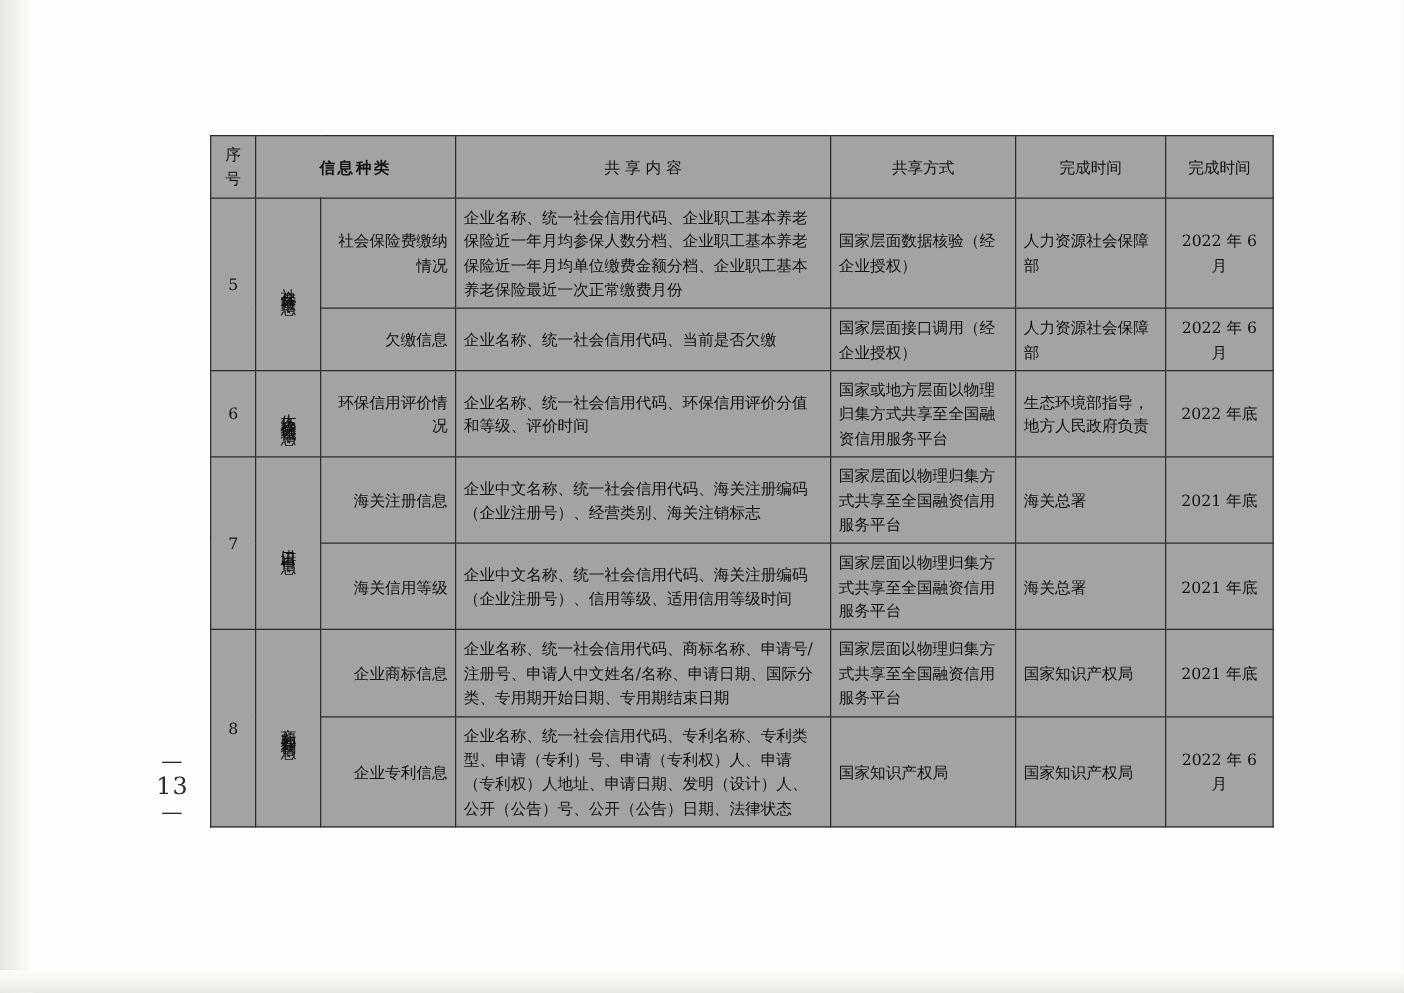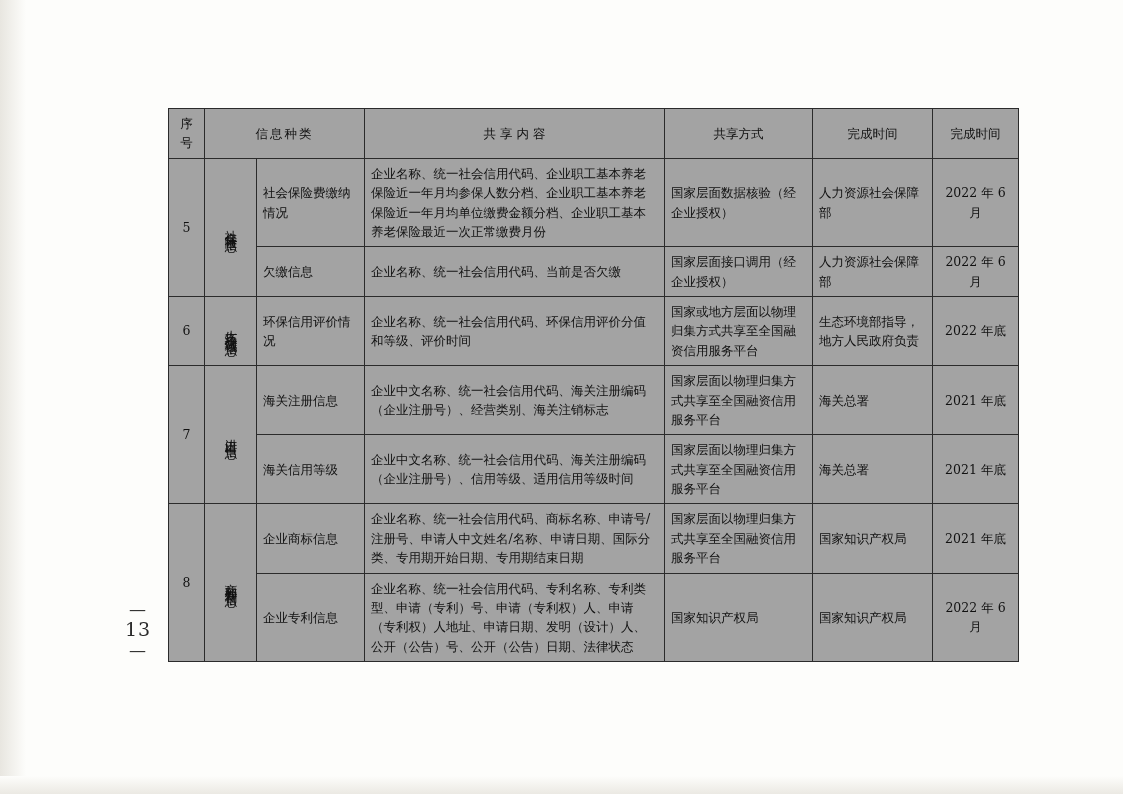--- a/index.html
+++ b/index.html
@@ -90,38 +90,39 @@
   }
   td.cat .vtext {
     display: inline-block;
     writing-mode: vertical-rl;
     text-orientation: upright;
     letter-spacing: 2px;
     line-height: 1.35;
     font-size: 12.5px;
   }
   td.kind {
-    text-align: left;
+    text-align: right;
     padding-left: 8px;
     margin-left: 44px;
   }
   td.content, td.method {
     text-align: left;
     padding-left: 8px;
     padding-right: 6px;
   }
   td.unit {
     text-align: left;
     padding-left: 10px;
   }
   td.time {
     text-align: center;
   }
   .hdr-spaced-sm {
     letter-spacing: 2px;
+    font-weight: bold;
   }
 </style>
 </head>
 <body>
 
 <div class="page">
   <div class="scan-edge-left"></div>
   <div class="scan-edge-bottom"></div>
 
   <div class="page-number">

